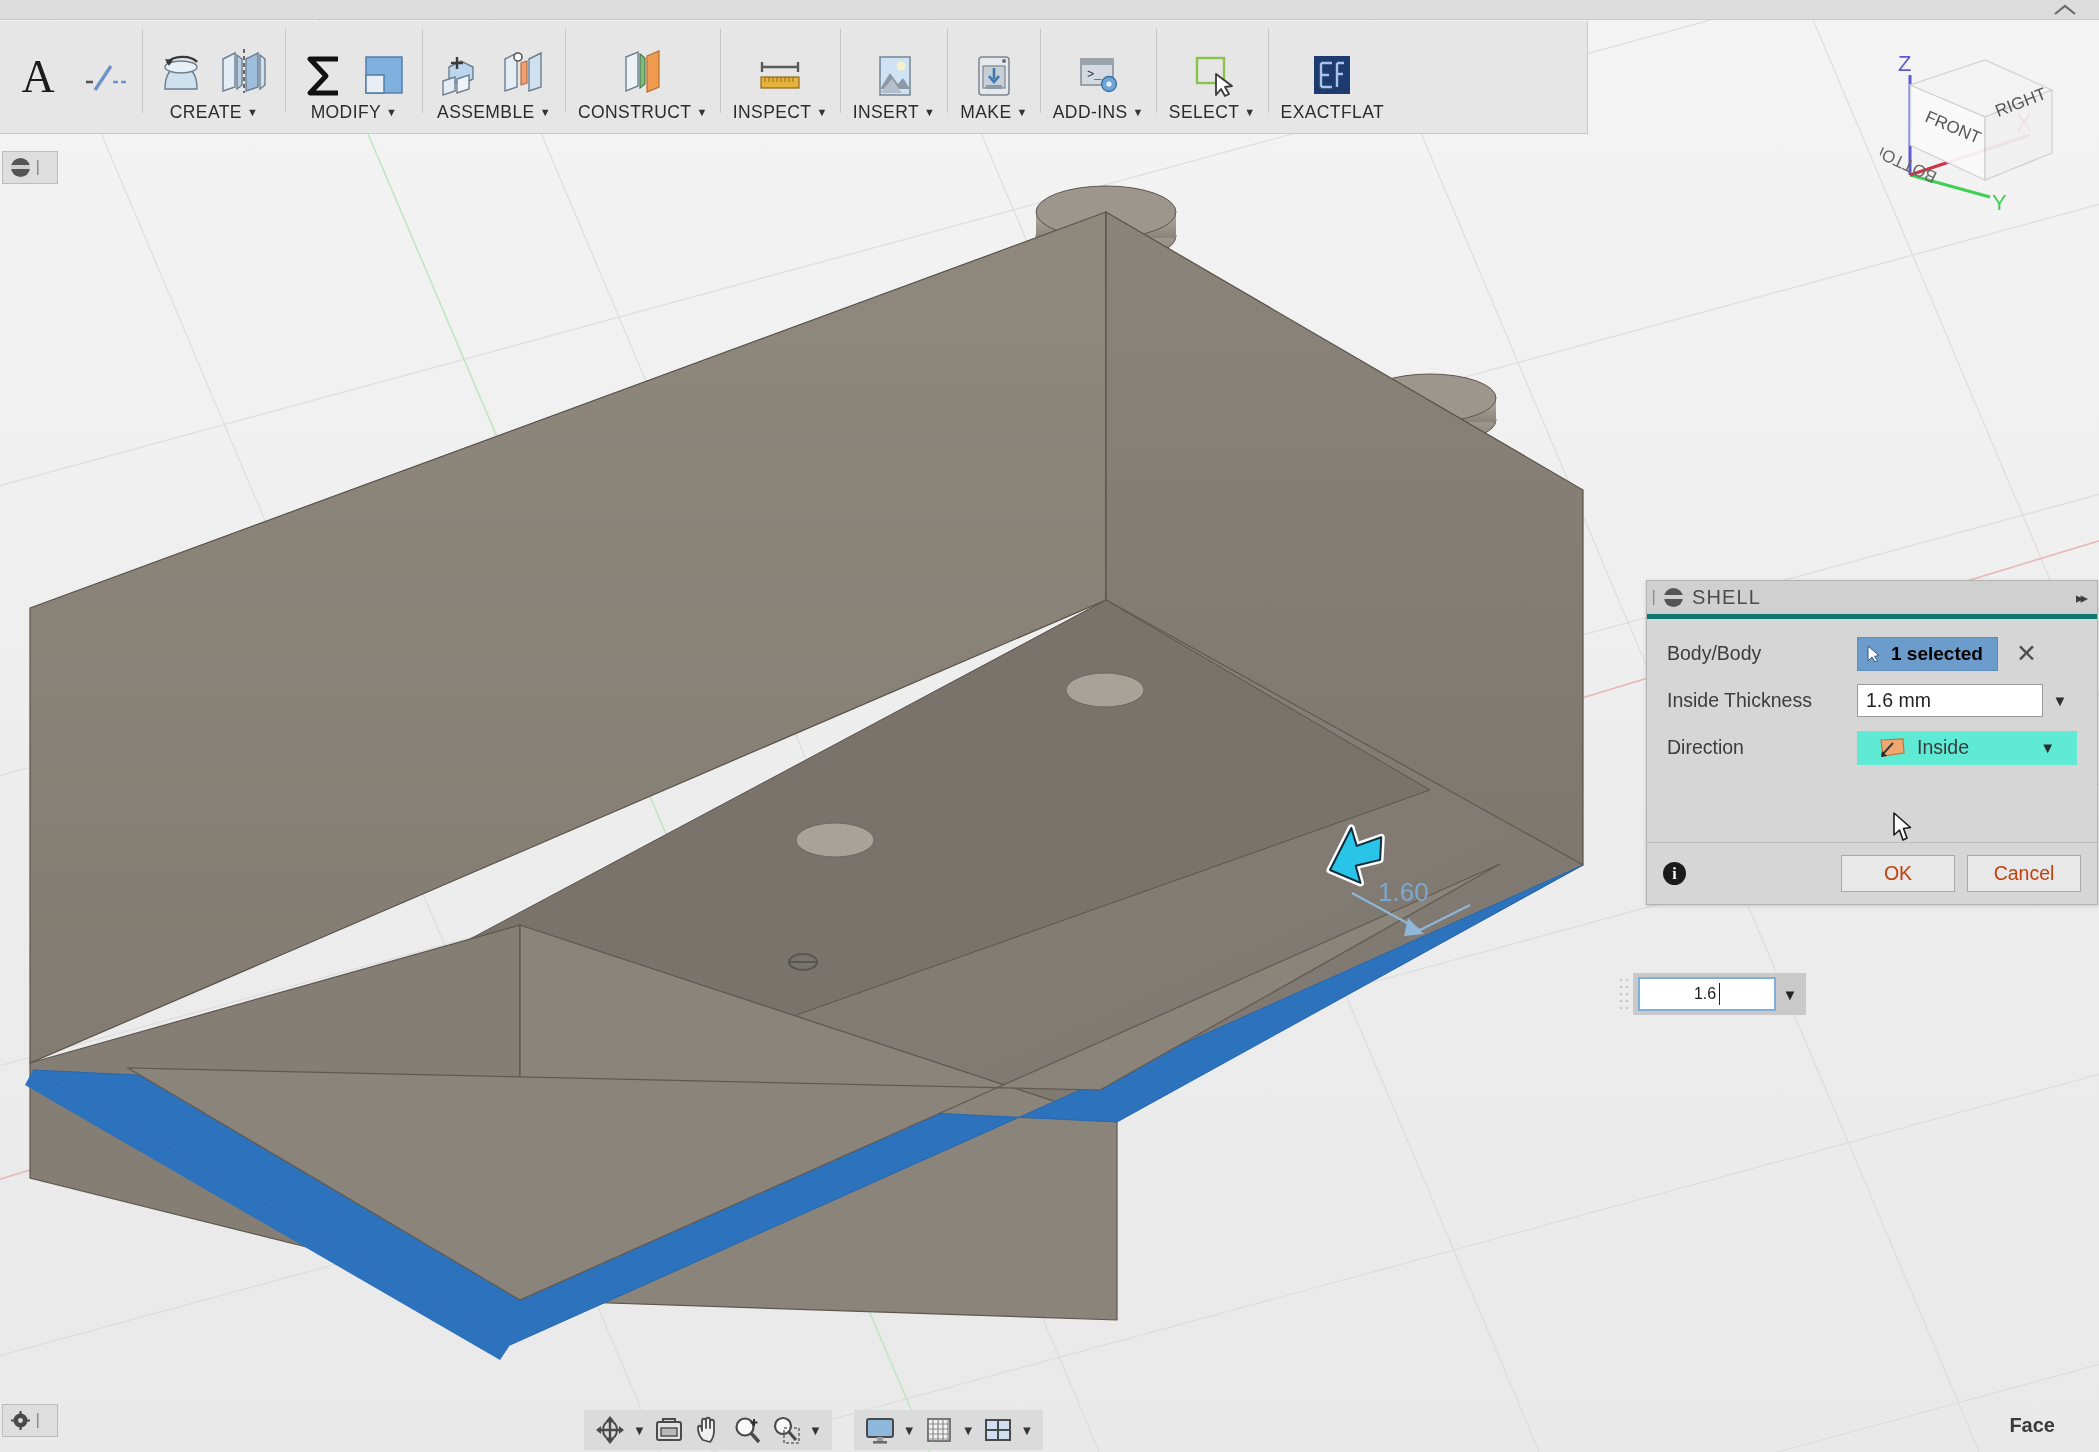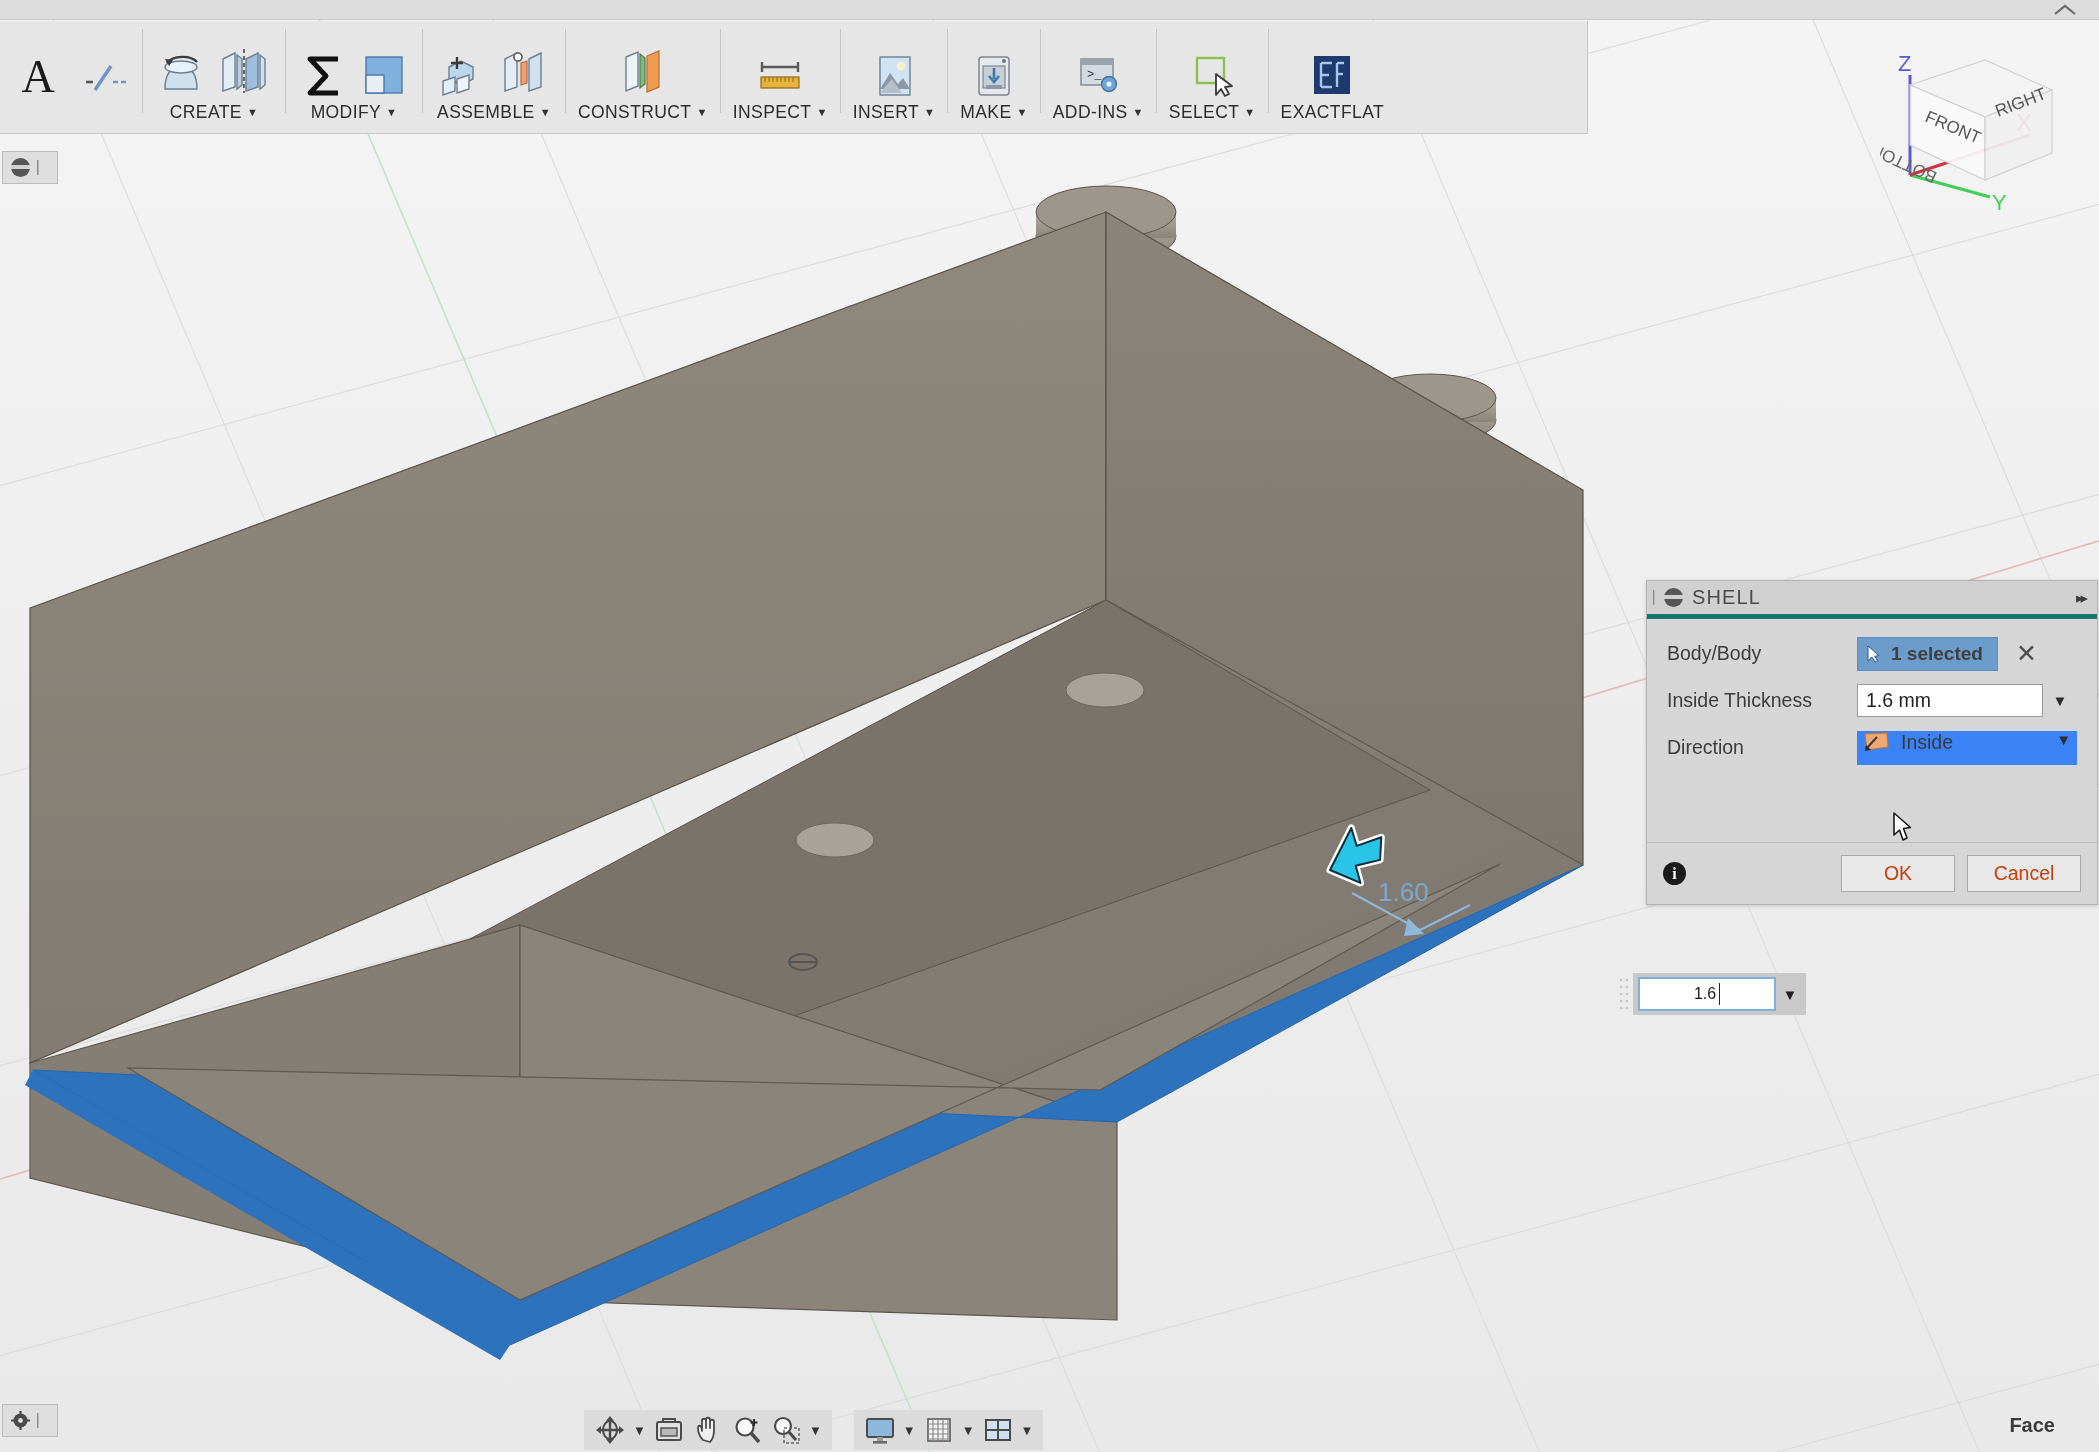--- a/index.html
+++ b/index.html
@@ -86,21 +86,21 @@
   .shell-glyph::after {
     content:""; position: absolute; left: 0; right: 0; top: 7px; height: 4px;
     background: #d0d0d0;
   }
   .dlg-body { flex: 1; padding: 11px 0 0 0; }
   .row {
     display: flex; align-items: center; height: 47px; padding: 0 20px 0 20px;
   }
   .row-label { font-size: 19.5px; color: #3c3c3c; width: 190px; flex: none; }
   .chip {
-    background: #6b9ccb; color: #404040; font-size: 19px; font-weight: bold;
+    background: #6b9ccb; color: #000000; font-size: 19px; font-weight: bold;
     height: 34px; display: flex; align-items: center; gap: 10px;
     padding: 0 14px 0 8px; border: 1px solid #5b8cbb;
   }
   .chip-arrow { width: 15px; height: 18px; }
   .chip-x { margin-left: 18px; font-size: 25px; color: #4d4d4d; line-height: .7; }
   .checkbox {
     width: 26px; height: 26px; background: #e4e4e4; border: 1px solid #8e8e8e;
     display: flex; align-items: center; justify-content: center;
     color: #333; font-size: 21px; line-height: 1;
   }
@@ -108,22 +108,22 @@
   .textfield {
     flex: 1; height: 33px; background: #fff; border: 1px solid #9a9a9a;
     display: flex; align-items: center; padding: 0 8px;
     font-size: 19.5px; color: #222;
   }
   .dropbtn {
     width: 34px; height: 33px; display: flex; align-items: center;
     justify-content: center; color: #2e2e2e; font-size: 15px;
   }
   .combo {
-    flex: 1; height: 34px; background: #3b82f6; display: flex; 
-    gap: 11px; padding: 0 6px; font-size: 19.5px; color: #3a3a3a;
+    flex: 1; height: 34px; background: #5eead4; display: flex; align-items: center;
+    gap: 11px; padding: 0 22px; font-size: 19.5px; color: #3a3a3a;
   }
   .dir-icon { width: 27px; height: 21px; flex: none; }
   .dlg-footer {
     height: 62px; background: #d6d6d6; border-top: 1px solid #bdbdbd;
     display: flex; align-items: center; padding: 0 16px; gap: 12px;
   }
   .info-glyph {
     width: 23px; height: 23px; border-radius: 50%; background: #1b1b1b;
     color: #fff; font-size: 16px; font-weight: bold; font-family: "Liberation Serif", serif;
     display: flex; align-items: center; justify-content: center;

